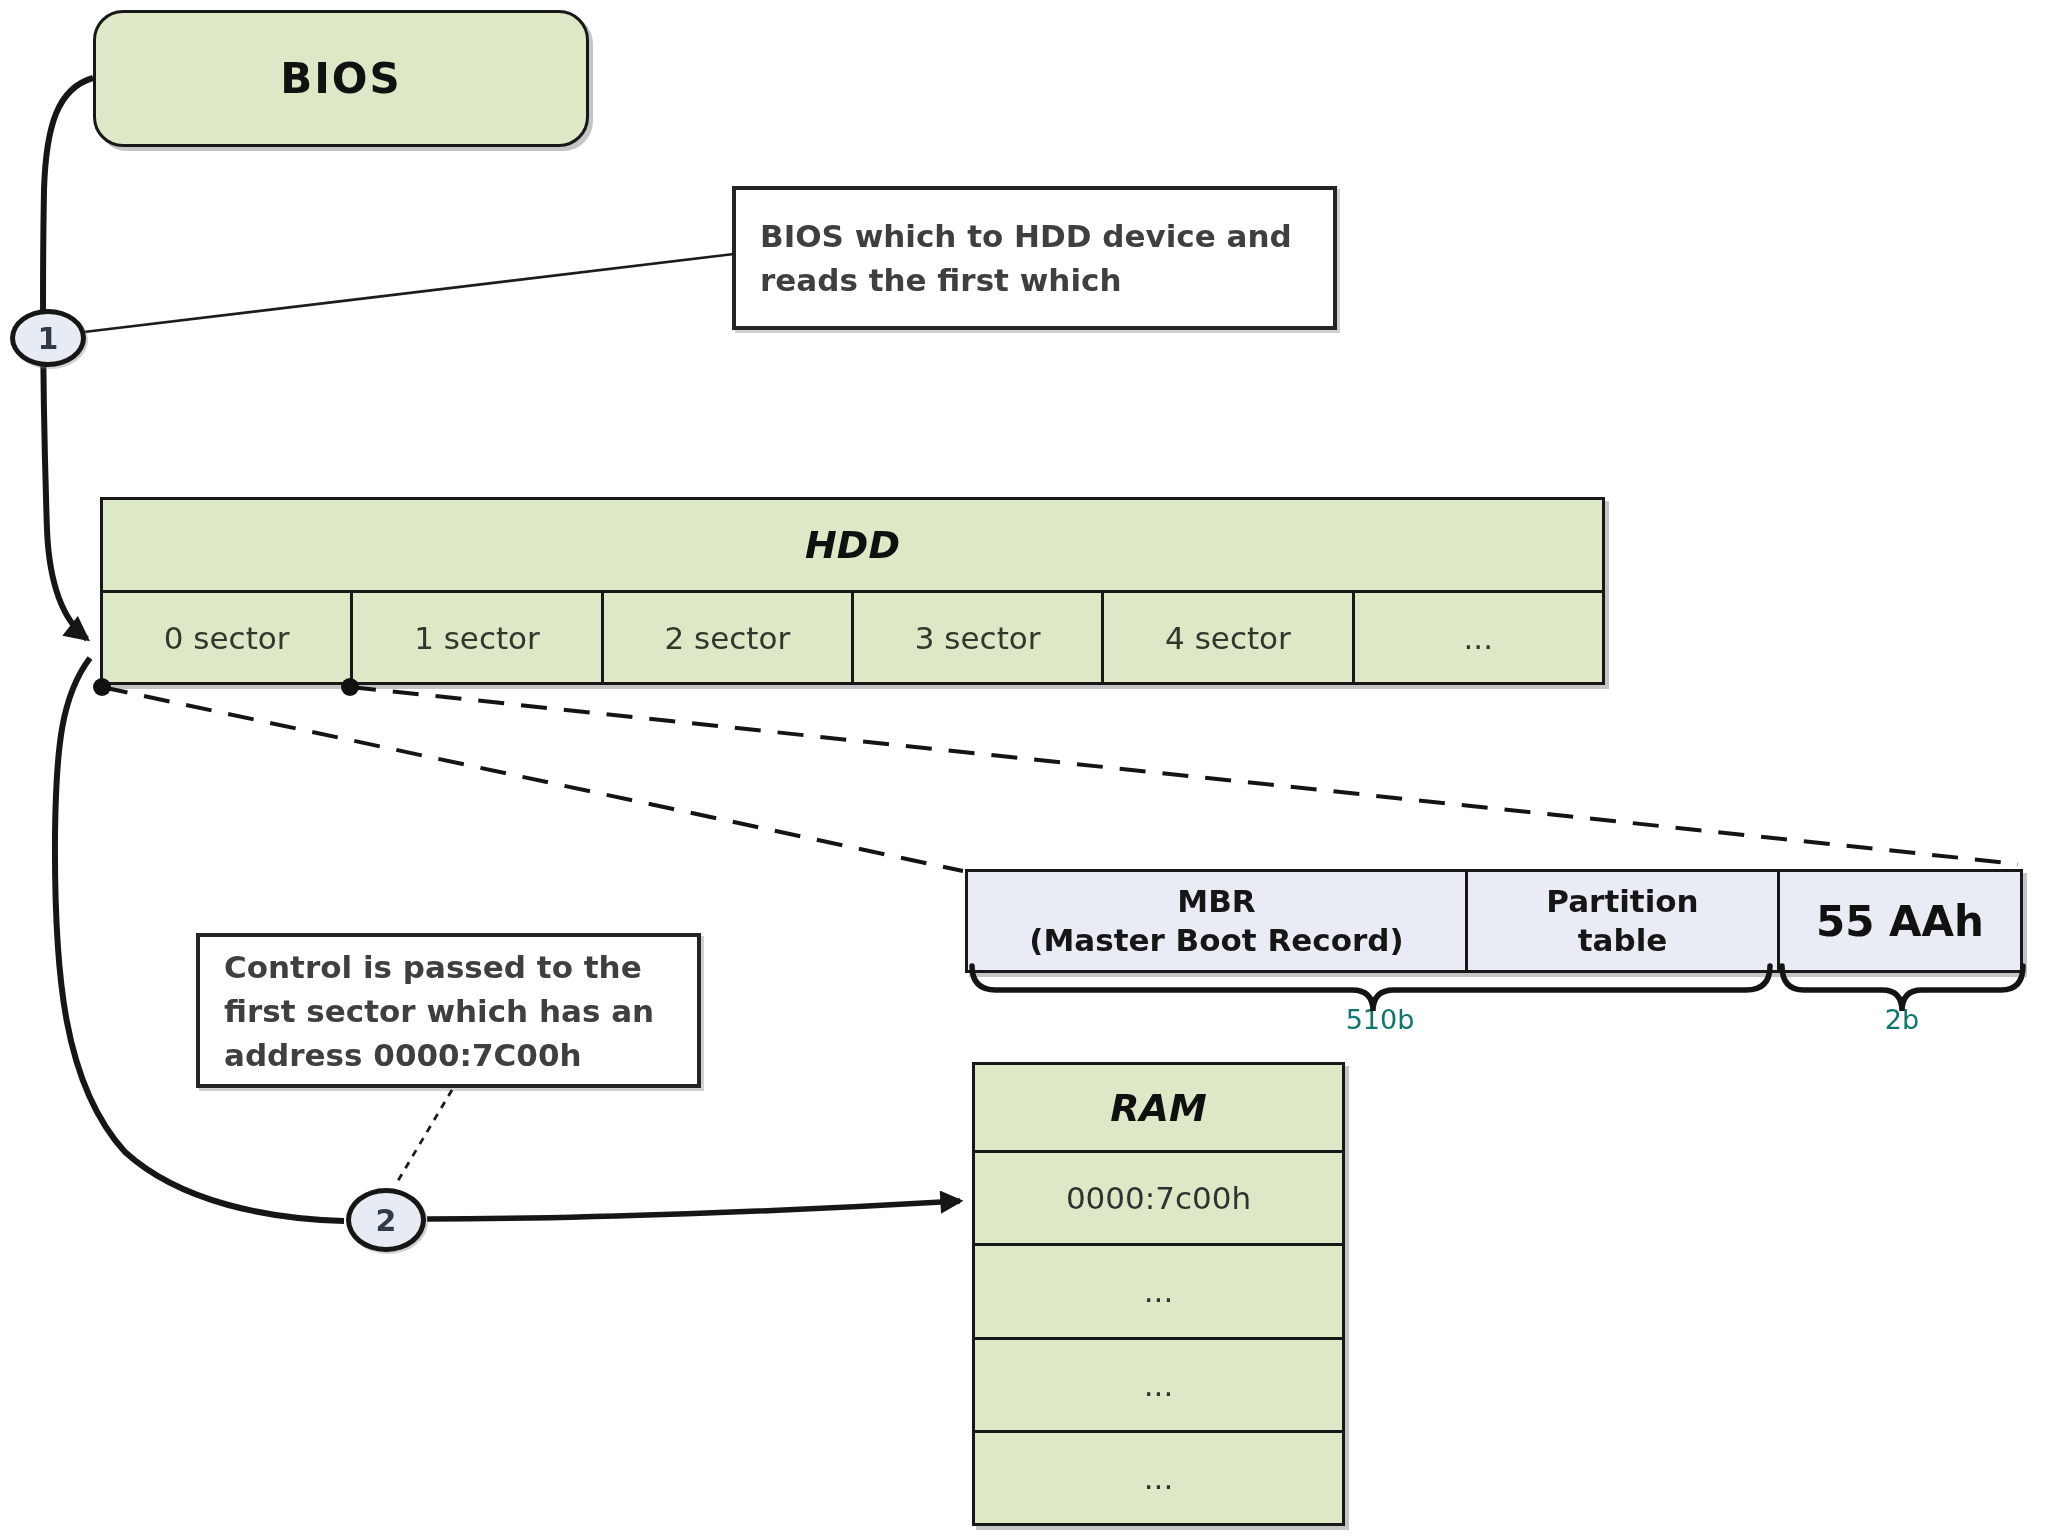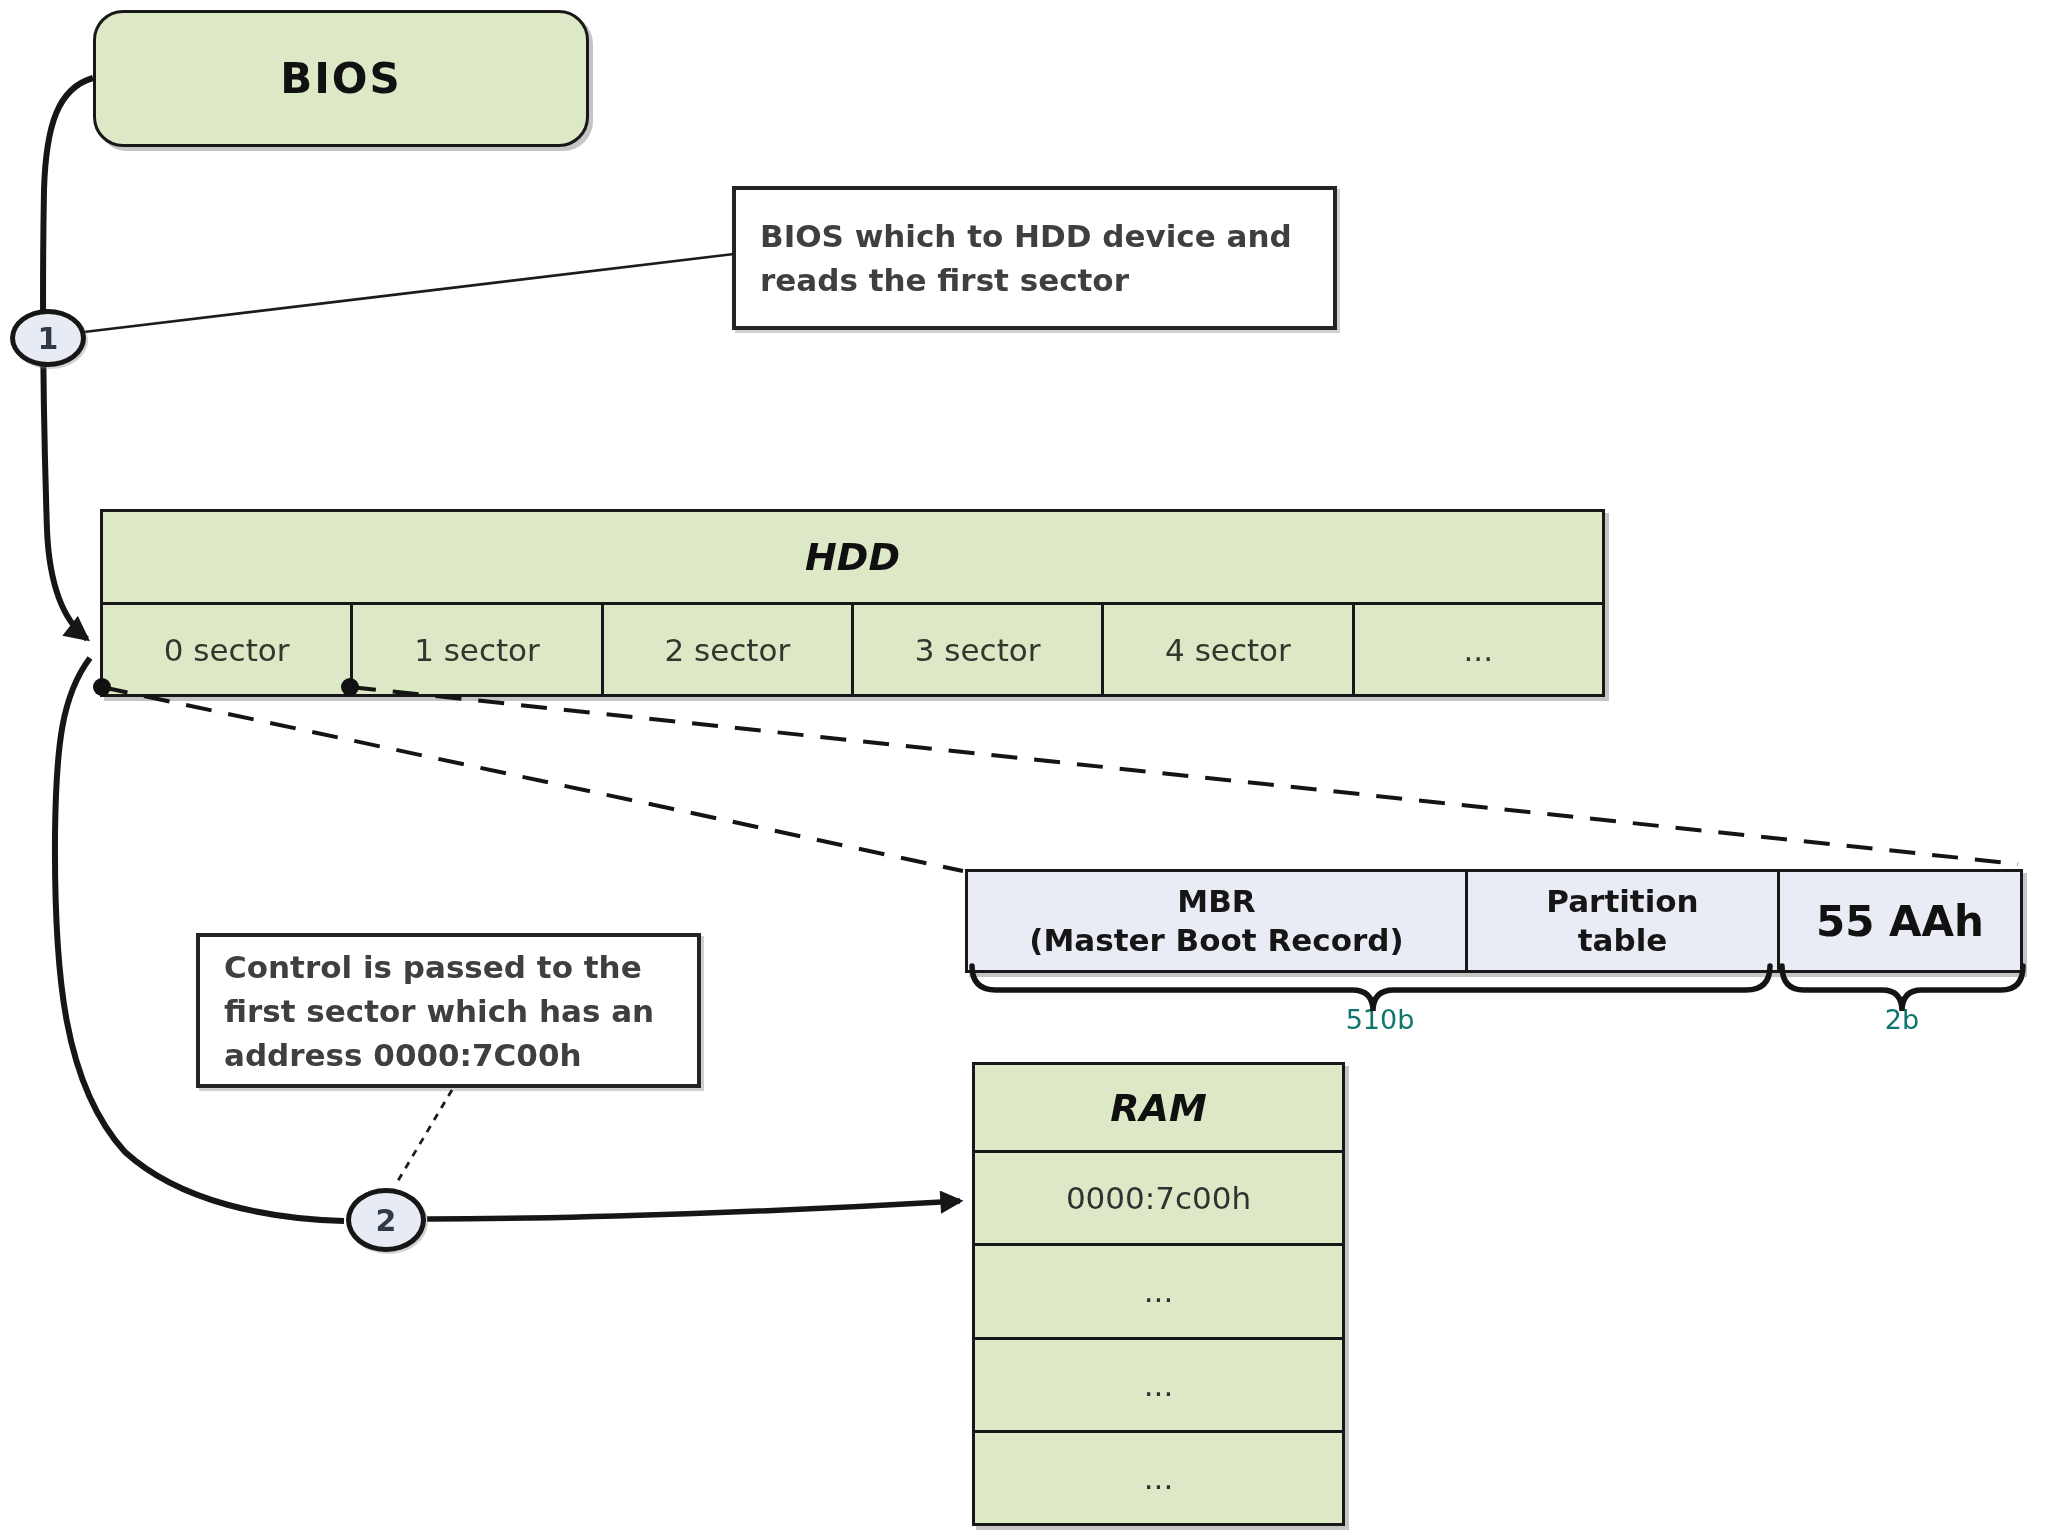--- a/index.html
+++ b/index.html
@@ -23,21 +23,21 @@
        justify-content:center;padding-left:24px;}
   .callout .ln{font-size:31px;line-height:44px;font-weight:600;color:var(--soft-ink);white-space:nowrap;}
   
   #bios{left:93px;top:10px;width:496px;height:137px;border-radius:30px;
         display:flex;align-items:center;justify-content:center;}
   #bios .t{font-size:42px;font-weight:bold;letter-spacing:2px;color:#111;}
   
   #callout1{left:732px;top:186px;width:605px;height:144px;}
   #callout2{left:196px;top:933px;width:505px;height:155px;}
   
-  #hdd{left:100px;top:497px;width:1505px;height:188px;display:flex;flex-direction:column;margin-top:12px;}
+  #hdd{left:100px;top:497px;width:1505px;height:188px;display:flex;flex-direction:column;}
   #hdd .hd{height:90px;border-bottom:3px solid var(--line);display:flex;align-items:center;justify-content:center;
            font-size:38px;font-weight:bold;font-style:italic;color:#101010;}
   #hdd .row{flex:1;display:flex;}
   #hdd .cell{flex:1;border-right:3px solid var(--line);display:flex;align-items:center;justify-content:center;
              font-size:31px;color:#33362c;white-space:nowrap;}
   #hdd .cell:last-child{border-right:none;}
   
   #mbr{left:965px;top:869px;width:1058px;height:104px;background:var(--mbr-fill);display:flex;}
   #mbr .mcell{border-right:3px solid var(--line);display:flex;flex-direction:column;align-items:center;
               justify-content:center;}
@@ -92,21 +92,21 @@
     <path d="M 972 966 Q 972 990 996 990 L 1352 990 Q 1373 990 1373 1011 Q 1373 990 1394 990 L 1746 990 Q 1770 990 1770 966" fill="none" stroke="#141414" stroke-width="5.5" stroke-linecap="round"></path>
     <path d="M 1782 966 Q 1782 990 1804 990 L 1882 990 Q 1902 990 1902 1011 Q 1902 990 1922 990 L 2001 990 Q 2023 990 2023 966" fill="none" stroke="#141414" stroke-width="5.5" stroke-linecap="round"></path>
   </svg>
 
   <div id="bios" class="box">
     <span class="t">BIOS</span>
   </div>
 
   <div id="callout1" class="callout">
     <span class="ln">BIOS which to HDD device and</span>
-    <span class="ln">reads the first sector</span>
+    <span class="ln">reads the first which</span>
   </div>
 
   <div id="hdd" class="box">
     <div class="hd">HDD</div>
     <div class="row">
       <div class="cell">0 sector</div>
       <div class="cell">1 sector</div>
       <div class="cell">2 sector</div>
       <div class="cell">3 sector</div>
       <div class="cell">4 sector</div>

